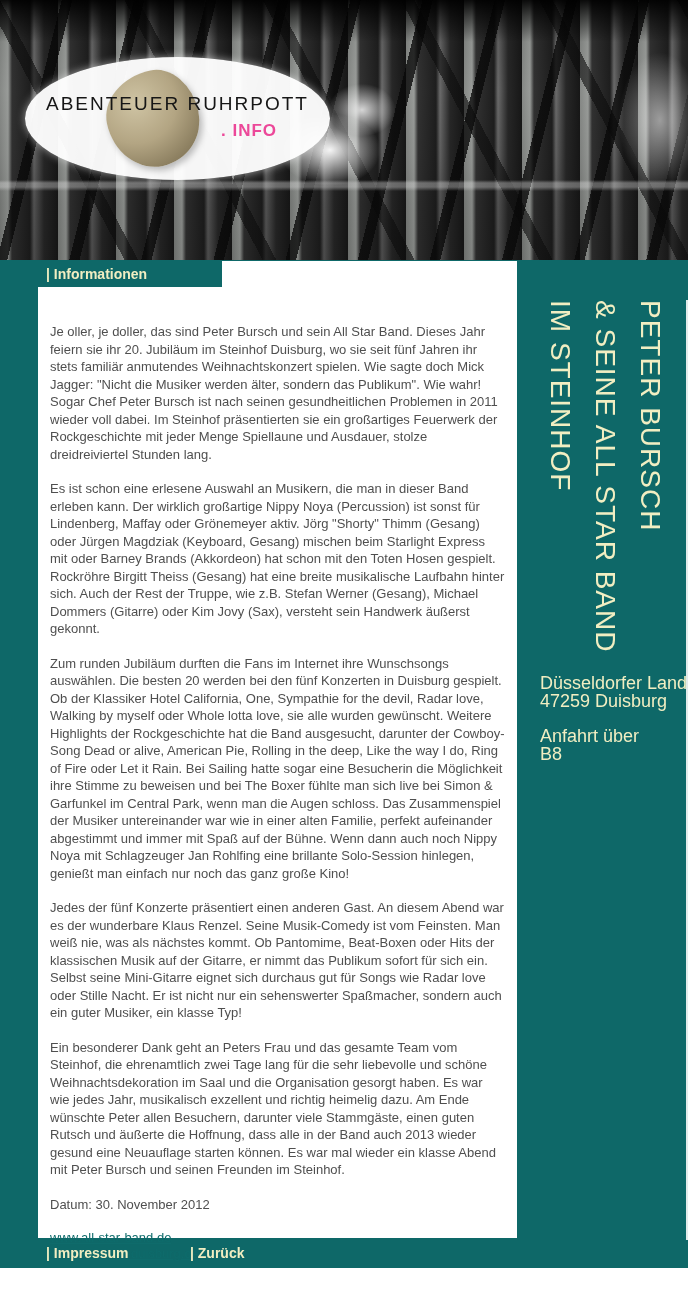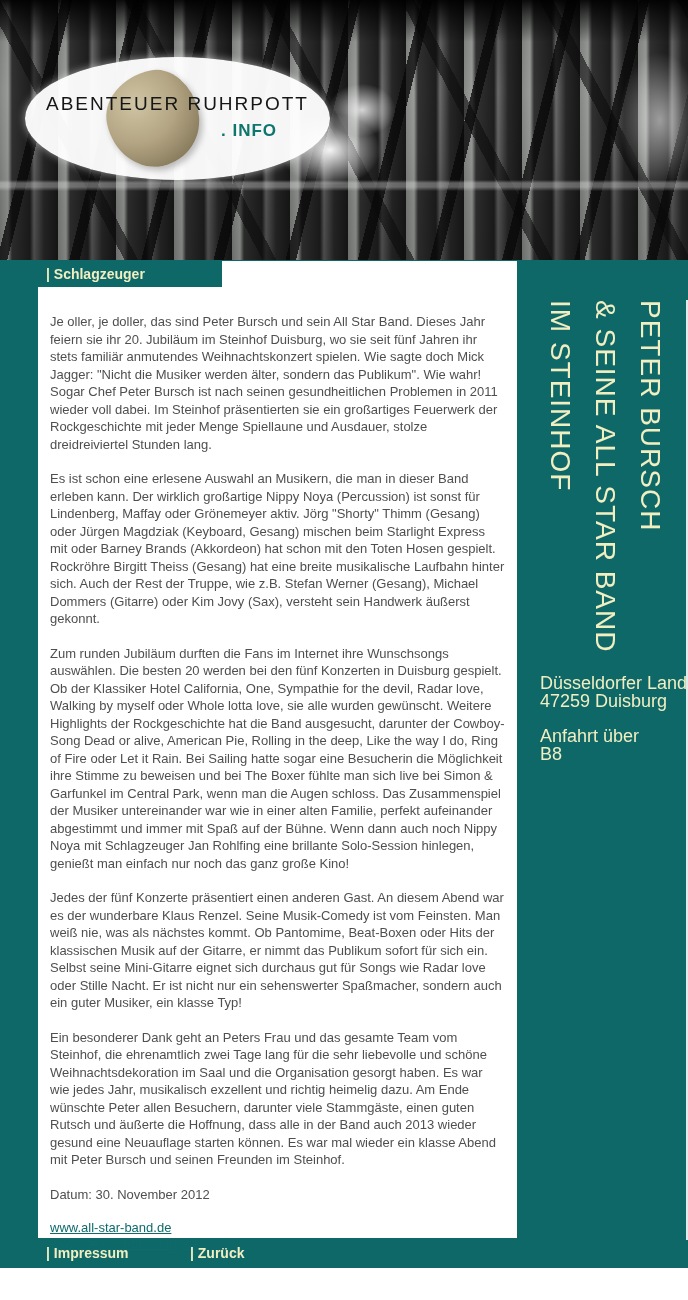--- a/index.html
+++ b/index.html
@@ -26,37 +26,37 @@
     background:rgba(255,255,255,0.96);border-radius:50%;
     box-shadow:0 0 8px rgba(255,255,255,0.55);}
   .logo-stone{position:absolute;left:82px;top:14px;width:92px;height:96px;
     border-radius:58% 42% 50% 50% / 45% 52% 48% 55%;
     transform:rotate(-12deg);
     background:radial-gradient(circle at 35% 30%, #cfc4a4 0%, #b3a583 45%, #8e8162 75%, #6f6449 100%);
     box-shadow:2px 4px 6px rgba(0,0,0,0.25);}
   .logo-title{position:absolute;left:0;top:36px;width:100%;text-align:center;
     font-size:19px;letter-spacing:2px;color:#161616;white-space:nowrap;}
   .logo-suffix{position:absolute;left:196px;top:64px;font-size:17px;font-weight:bold;
-    letter-spacing:1px;color:#0f766e;}
+    letter-spacing:1px;color:#ec4899;}
 
   
   .nav{position:absolute;left:411px;top:80px;width:152px;}
   .nav-item{height:19px;line-height:19px;margin-bottom:4px;padding-left:11px;
     background:rgba(233,233,233,0.82);
     box-shadow:inset 0 1px 0 rgba(255,255,255,0.85), 0 1px 0 rgba(0,0,0,0.5);
     font-size:13px;color:#222222;cursor:pointer;}
 
   
   .main{position:absolute;left:0;top:260px;width:688px;height:1008px;background:#0E6868;}
   .white-gap{position:absolute;left:222px;top:1px;width:295px;height:26px;background:#ffffff;}
   .info-bar-label{position:absolute;left:46px;top:1px;height:26px;line-height:26px;
     font-size:14px;font-weight:bold;color:#F1EEC2;}
   .content-box{position:absolute;left:38px;top:27px;width:479px;height:951px;background:#ffffff;
     box-sizing:border-box;padding:22px 12px 0 12px;}
-  .content-box p{margin:4px 0 17px 0;font-size:13px;line-height:17.5px;color:#4F4F4F;}
+  .content-box p{margin:14px 0 17px 0;font-size:13px;line-height:17.5px;color:#4F4F4F;}
   .content-box .links{margin-top:12px;}
   .content-box .links a{display:block;font-size:13px;line-height:16px;color:#0E6B6B;
     text-decoration:underline;cursor:pointer;}
   .right-strip{position:absolute;left:686px;top:40px;width:2px;height:940px;background:#e3ebea;}
 
   
   .sidebar-title{position:absolute;right:16px;top:40px;height:430px;
     writing-mode:vertical-rl;text-orientation:mixed;
     font-size:28px;line-height:1.6;letter-spacing:1px;color:#F1EEC2;}
   .sidebar-address{position:absolute;left:540px;top:414px;width:146px;
@@ -81,21 +81,21 @@
       <div class="logo-stone"></div>
       <div class="logo-title">ABENTEUER RUHRPOTT</div>
       <div class="logo-suffix">. INFO</div>
     </div>
 
   </div>
 
   <div class="main">
 
     <div class="white-gap"></div>
-    <div class="info-bar-label">| Schlagzeuger</div>
+    <div class="info-bar-label">| Informationen</div>
 
     <div class="content-box">
       <p>Je oller, je doller, das sind Peter Bursch und sein All Star Band. Dieses Jahr feiern sie ihr 20. Jubiläum im Steinhof Duisburg, wo sie seit fünf Jahren ihr stets familiär anmutendes Weihnachtskonzert spielen. Wie sagte doch Mick Jagger: "Nicht die Musiker werden älter, sondern das Publikum". Wie wahr! Sogar Chef Peter Bursch ist nach seinen gesundheitlichen Problemen in 2011 wieder voll dabei. Im Steinhof präsentierten sie ein großartiges Feuerwerk der Rockgeschichte mit jeder Menge Spiellaune und Ausdauer, stolze dreidreiviertel Stunden lang.</p>
       <p>Es ist schon eine erlesene Auswahl an Musikern, die man in dieser Band erleben kann. Der wirklich großartige Nippy Noya (Percussion) ist sonst für Lindenberg, Maffay oder Grönemeyer aktiv. Jörg "Shorty" Thimm (Gesang) oder Jürgen Magdziak (Keyboard, Gesang) mischen beim Starlight Express mit oder Barney Brands (Akkordeon) hat schon mit den Toten Hosen gespielt. Rockröhre Birgitt Theiss (Gesang) hat eine breite musikalische Laufbahn hinter sich. Auch der Rest der Truppe, wie z.B. Stefan Werner (Gesang), Michael Dommers (Gitarre) oder Kim Jovy (Sax), versteht sein Handwerk äußerst gekonnt.</p>
       <p>Zum runden Jubiläum durften die Fans im Internet ihre Wunschsongs auswählen. Die besten 20 werden bei den fünf Konzerten in Duisburg gespielt. Ob der Klassiker Hotel California, One, Sympathie for the devil, Radar love, Walking by myself oder Whole lotta love, sie alle wurden gewünscht. Weitere Highlights der Rockgeschichte hat die Band ausgesucht, darunter der Cowboy-Song Dead or alive, American Pie, Rolling in the deep, Like the way I do, Ring of Fire oder Let it Rain. Bei Sailing hatte sogar eine Besucherin die Möglichkeit ihre Stimme zu beweisen und bei The Boxer fühlte man sich live bei Simon &amp; Garfunkel im Central Park, wenn man die Augen schloss. Das Zusammenspiel der Musiker untereinander war wie in einer alten Familie, perfekt aufeinander abgestimmt und immer mit Spaß auf der Bühne. Wenn dann auch noch Nippy Noya mit Schlagzeuger Jan Rohlfing eine brillante Solo-Session hinlegen, genießt man einfach nur noch das ganz große Kino!</p>
       <p>Jedes der fünf Konzerte präsentiert einen anderen Gast. An diesem Abend war es der wunderbare Klaus Renzel. Seine Musik-Comedy ist vom Feinsten. Man weiß nie, was als nächstes kommt. Ob Pantomime, Beat-Boxen oder Hits der klassischen Musik auf der Gitarre, er nimmt das Publikum sofort für sich ein. Selbst seine Mini-Gitarre eignet sich durchaus gut für Songs wie Radar love oder Stille Nacht. Er ist nicht nur ein sehenswerter Spaßmacher, sondern auch ein guter Musiker, ein klasse Typ!</p>
       <p>Ein besonderer Dank geht an Peters Frau und das gesamte Team vom Steinhof, die ehrenamtlich zwei Tage lang für die sehr liebevolle und schöne Weihnachtsdekoration im Saal und die Organisation gesorgt haben. Es war wie jedes Jahr, musikalisch exzellent und richtig heimelig dazu. Am Ende wünschte Peter allen Besuchern, darunter viele Stammgäste, einen guten Rutsch und äußerte die Hoffnung, dass alle in der Band auch 2013 wieder gesund eine Neuauflage starten können. Es war mal wieder ein klasse Abend mit Peter Bursch und seinen Freunden im Steinhof.</p>
       <p>Datum: 30. November 2012</p>
       <div class="links">
         <a>www.all-star-band.de</a>

